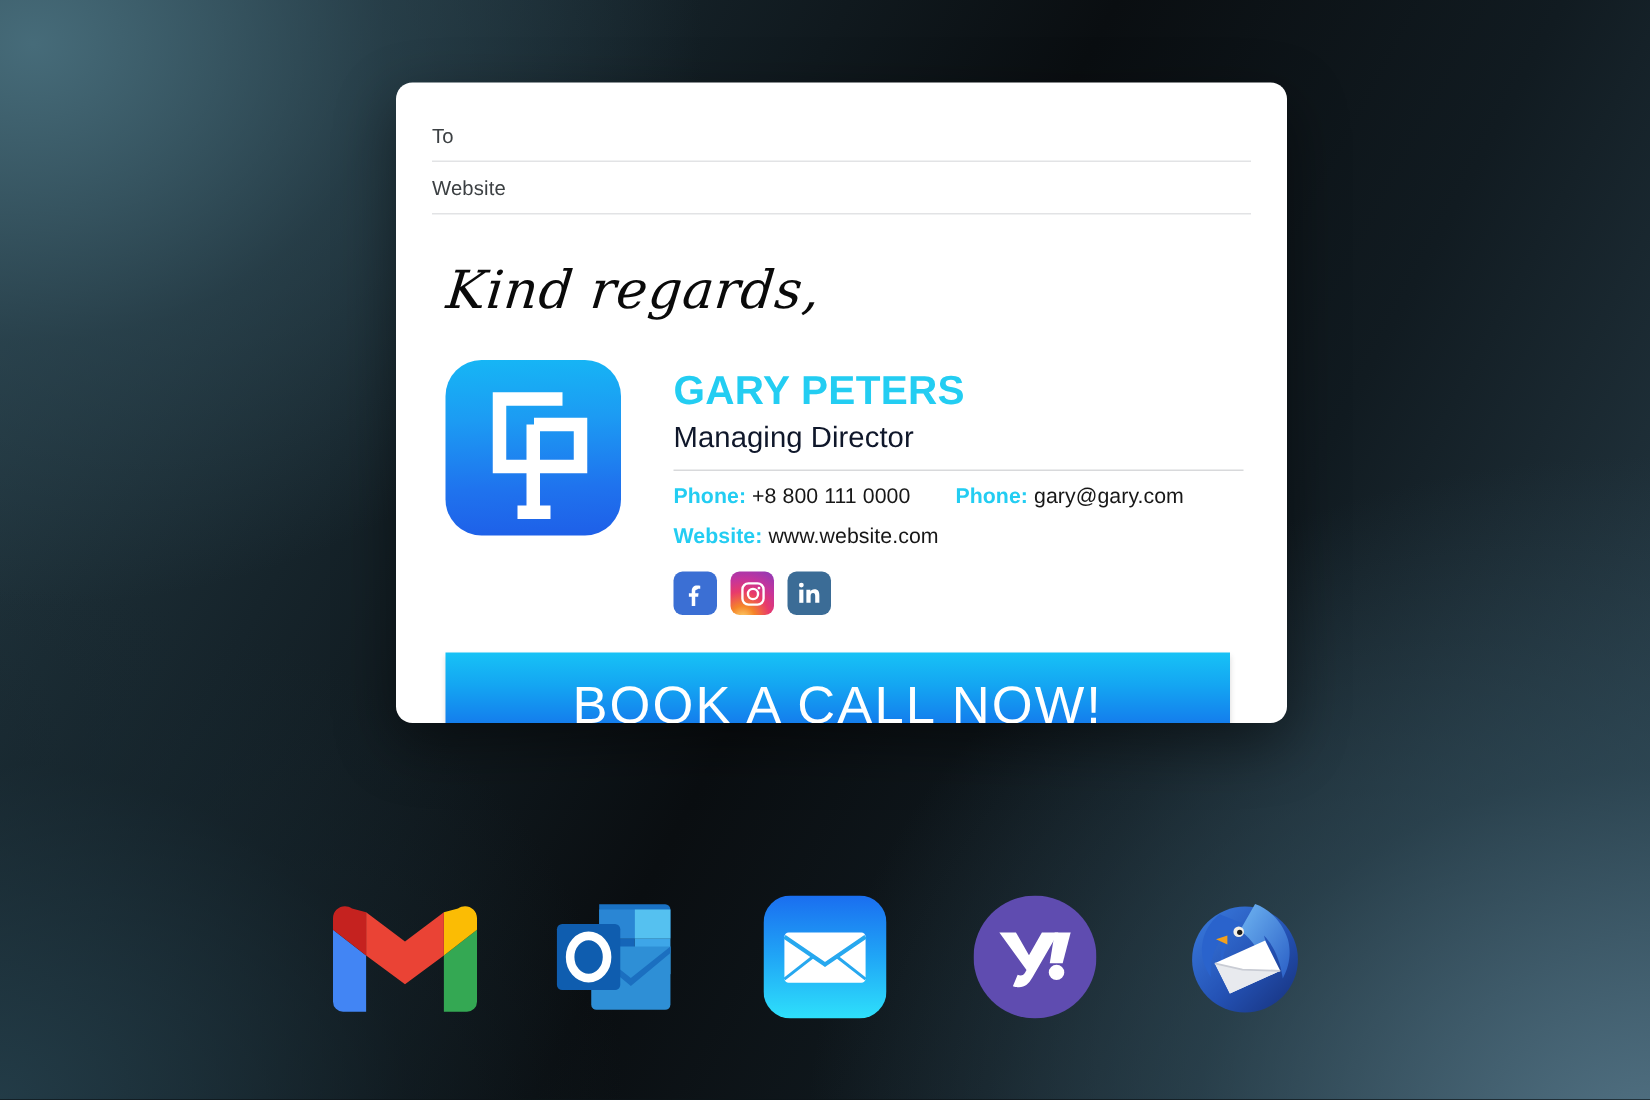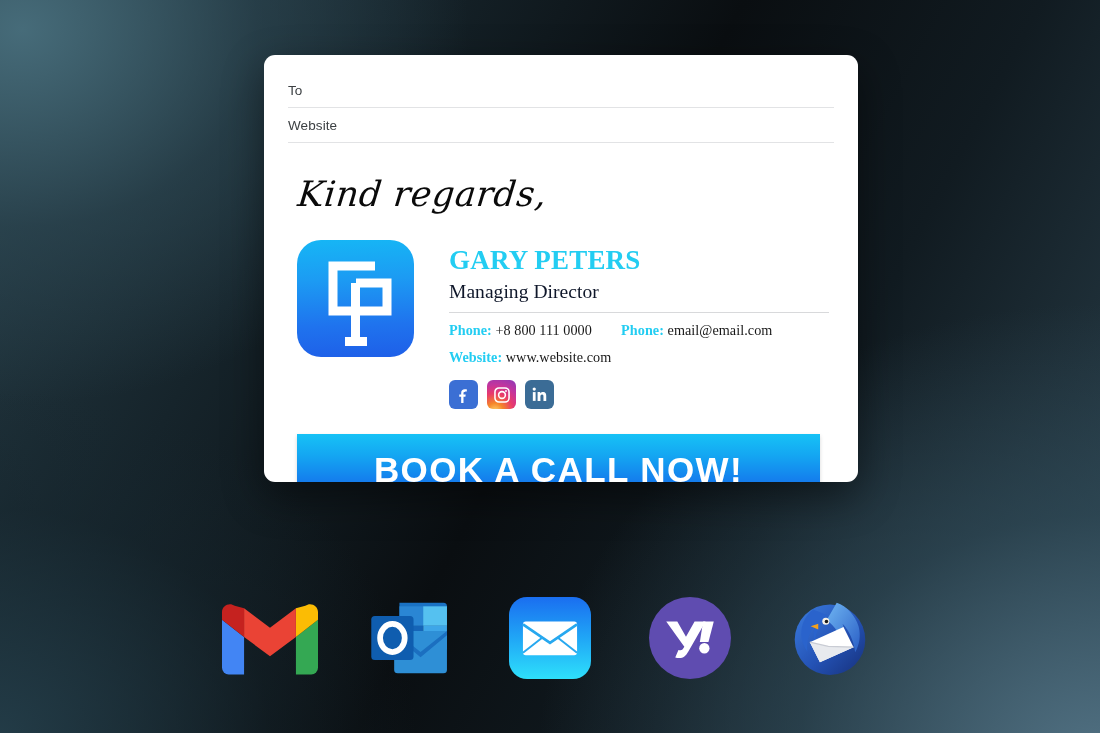--- a/index.html
+++ b/index.html
@@ -82,21 +82,20 @@
     background: linear-gradient(178deg, #16b6f5 0%, #1c9bf3 34%, #1f73ee 72%, #1e5fe8 100%);
     flex: 0 0 auto;
     position: relative;
   }
   #logo-tile svg { position: absolute; inset: 0; }
 
   #signature-details {
     margin-left: 35px;
     padding-top: 6px;
     flex: 1 1 auto;
-    font-family: Liberation Serif, serif;
   }
 
   #person-name {
     font-size: 27px;
     font-weight: 700;
     color: #23cdf2;
     letter-spacing: 0.2px;
     line-height: 1.08;
   }
   #person-title {
@@ -155,21 +154,21 @@
     display: flex;
     align-items: center;
     justify-content: center;
     border: none;
     cursor: pointer;
     box-shadow: 0 2px 4px rgba(0,0,0,0.16);
   }
   #cta-label {
     color: #ffffff;
     font-size: 35px;
-    font-weight: 700;
+    font-weight: 400;
     letter-spacing: 1.4px;
     font-family: "Liberation Sans", sans-serif;
   }
 
   
   #app-dock {
     position: absolute;
     left: 0;
     right: 0;
     top: 588px;
@@ -223,21 +222,21 @@
 
       <div id="person-title">Managing Director</div>
 
       <div id="contact-divider"></div>
 
       <div class="contact-line">
         <span class="lbl">Phone:</span>
         <span class="val">+8 800 111 0000</span>
         <span class="contact-gap"></span>
         <span class="lbl">Phone:</span>
-        <span class="val">email@email.com</span>
+        <span class="val">gary@gary.com</span>
       </div>
 
       <div class="contact-line">
         <span class="lbl">Website:</span>
         <span class="val">www.website.com</span>
       </div>
 
       <div id="social-row">
 
         <div class="social-icon facebook">

